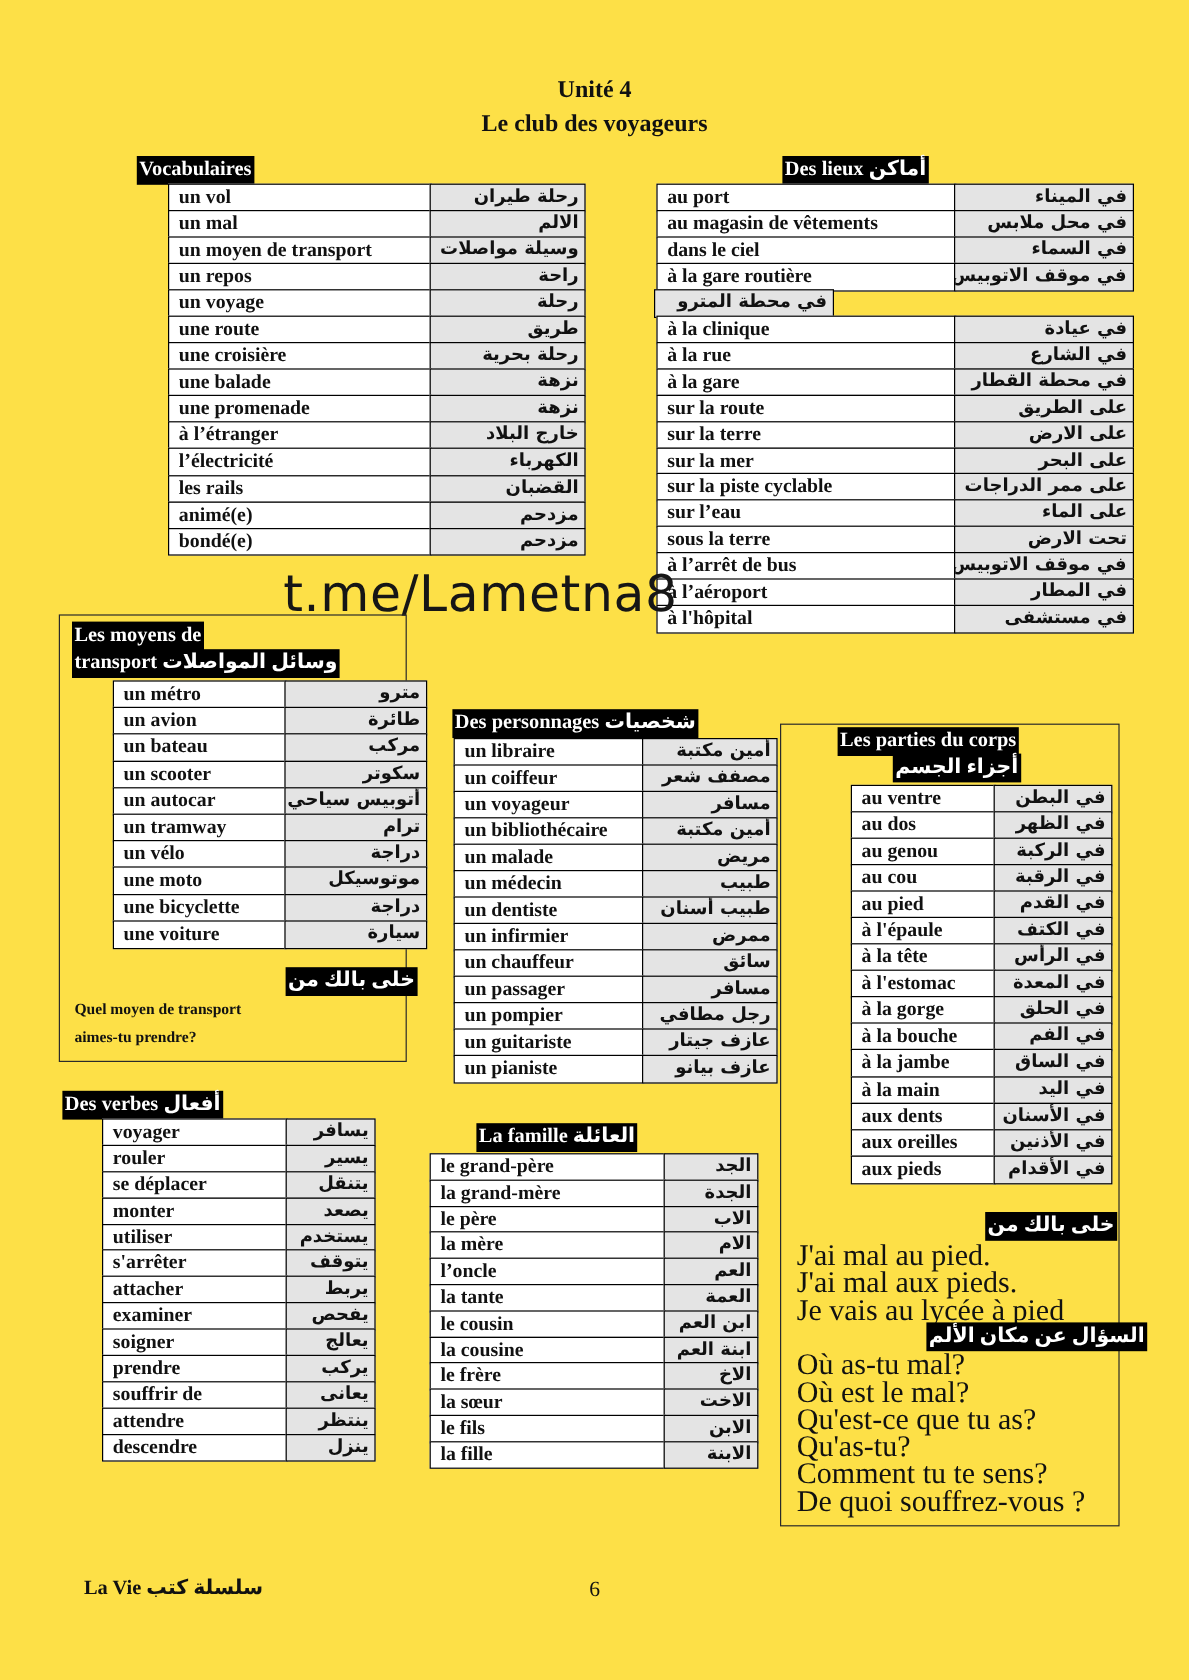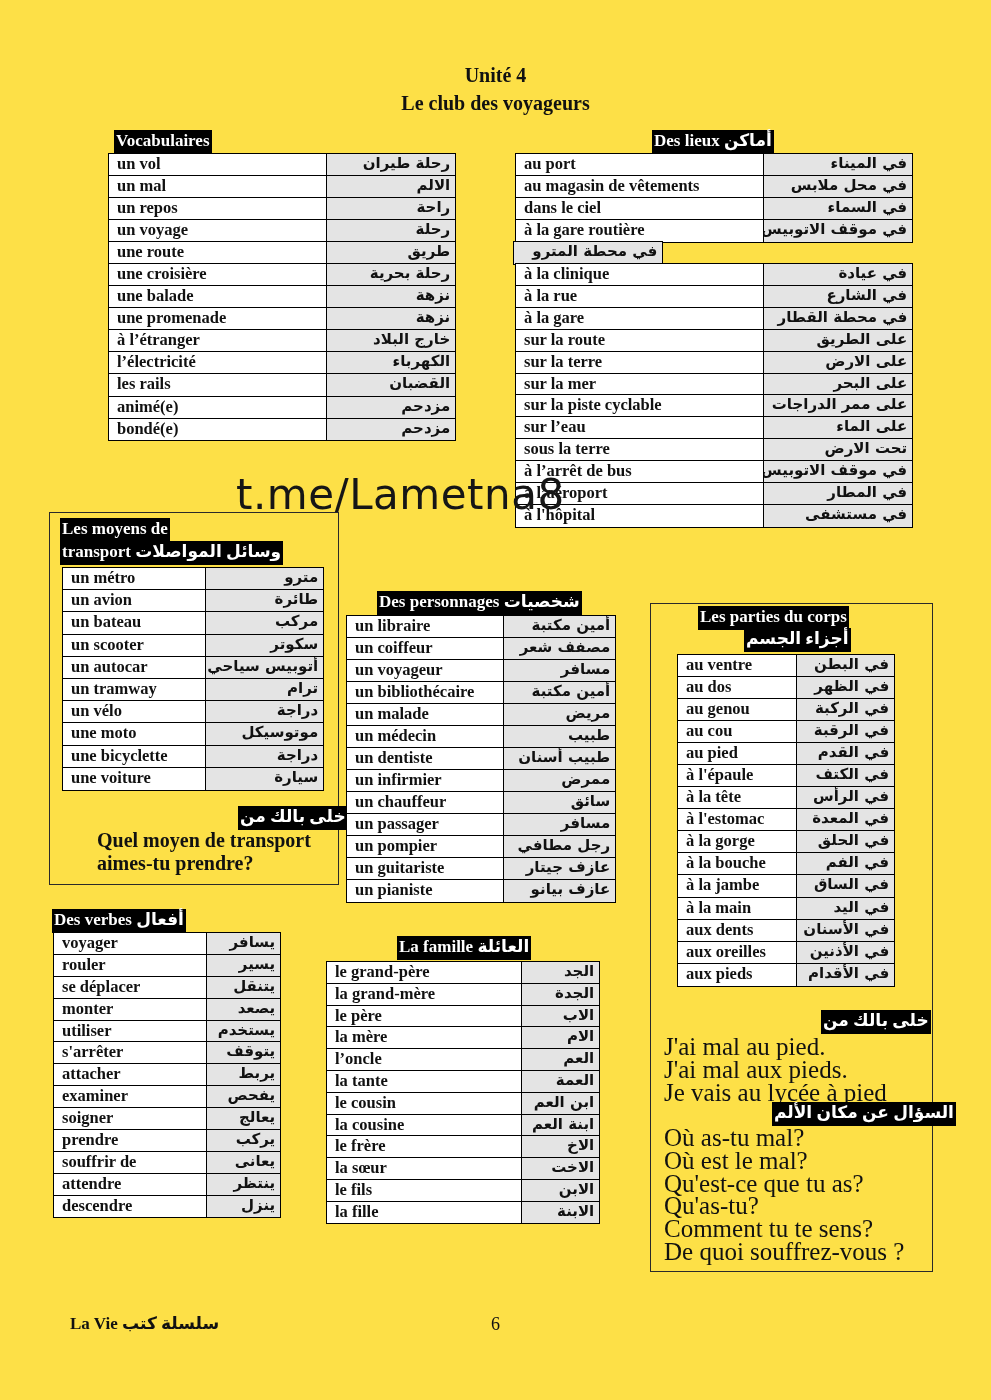--- a/index.html
+++ b/index.html
@@ -3,33 +3,33 @@
 <meta charset="utf-8">
 <style>
   html,body{margin:0;padding:0;}
   body{width:991px;height:1400px;position:relative;background:#ffffff;}
   .page{position:absolute;left:0;top:0;width:991px;height:1400px;background:#fde047;color:#111;
         font-family:"Liberation Serif","DejaVu Sans",serif;overflow:hidden;}
   .c{left:0;width:991px;text-align:center;}
   .title{position:absolute;font-size:20px;font-weight:bold;}
   .hlabel{position:absolute;background:#000;color:#fff;font-weight:bold;font-size:17px;line-height:20px;
           padding:1px 2px 3px;white-space:nowrap;font-family:"Liberation Serif","DejaVu Sans",serif;}
-  .vtable{position:absolute;}
+  .vtable{position:absolute;margin-left:32px;}
   .vrow{display:flex;height:var(--rh);}
   .vrow + .vrow{margin-top:-1.8px;}
   .cell{border:1.8px solid #000;box-sizing:border-box;height:var(--rh);white-space:nowrap;overflow:hidden;
         line-height:calc(var(--rh) - 4.5px);}
   .cell.fr{width:var(--frw);background:#fff;font-weight:bold;font-size:16.5px;padding-left:8px;text-align:left;}
   .cell.ar{width:var(--arw);margin-left:-1.8px;background:#e4e4e4;font-weight:bold;font-size:15px;
            text-align:right;padding-right:5px;direction:rtl;
            font-family:"DejaVu Sans","Liberation Serif",sans-serif;}
   .obox{position:absolute;border:1.6px solid #2a2a2a;}
   .plines{position:absolute;font-size:25px;}
   .plines .pline{line-height:22.8px;}
-  .plines.boldtxt{font-weight:bold;font-size:20px;margin-left:35px;}
+  .plines.boldtxt{font-weight:bold;font-size:13px;}
   .plines.boldtxt .pline{line-height:23px;}
   .watermark{position:absolute;left:236px;top:471px;color:#161616;letter-spacing:0.5px;
              font-family:"DejaVu Sans","Liberation Sans",sans-serif;font-size:42px;line-height:47px;}
   .footer-brand{position:absolute;font-weight:bold;font-size:17px;}
   .pagenum{position:absolute;font-size:18px;}
 </style>
 </head>
 <body>
 
 <div class="page">
@@ -41,20 +41,24 @@
   <div class="vtable" style="left:108px;top:153px;--frw:220px;--arw:130px;--rh:23.85px">
       <div class="vrow">
         <div class="cell fr">un vol</div>
         <div class="cell ar">رحلة طيران</div>
       </div>
       <div class="vrow">
         <div class="cell fr">un mal</div>
         <div class="cell ar">الالم</div>
       </div>
       <div class="vrow">
+        <div class="cell fr">un moyen de transport</div>
+        <div class="cell ar">وسيلة مواصلات</div>
+      </div>
+      <div class="vrow">
         <div class="cell fr">un repos</div>
         <div class="cell ar">راحة</div>
       </div>
       <div class="vrow">
         <div class="cell fr">un voyage</div>
         <div class="cell ar">رحلة</div>
       </div>
       <div class="vrow">
         <div class="cell fr">une route</div>
         <div class="cell ar">طريق</div>

